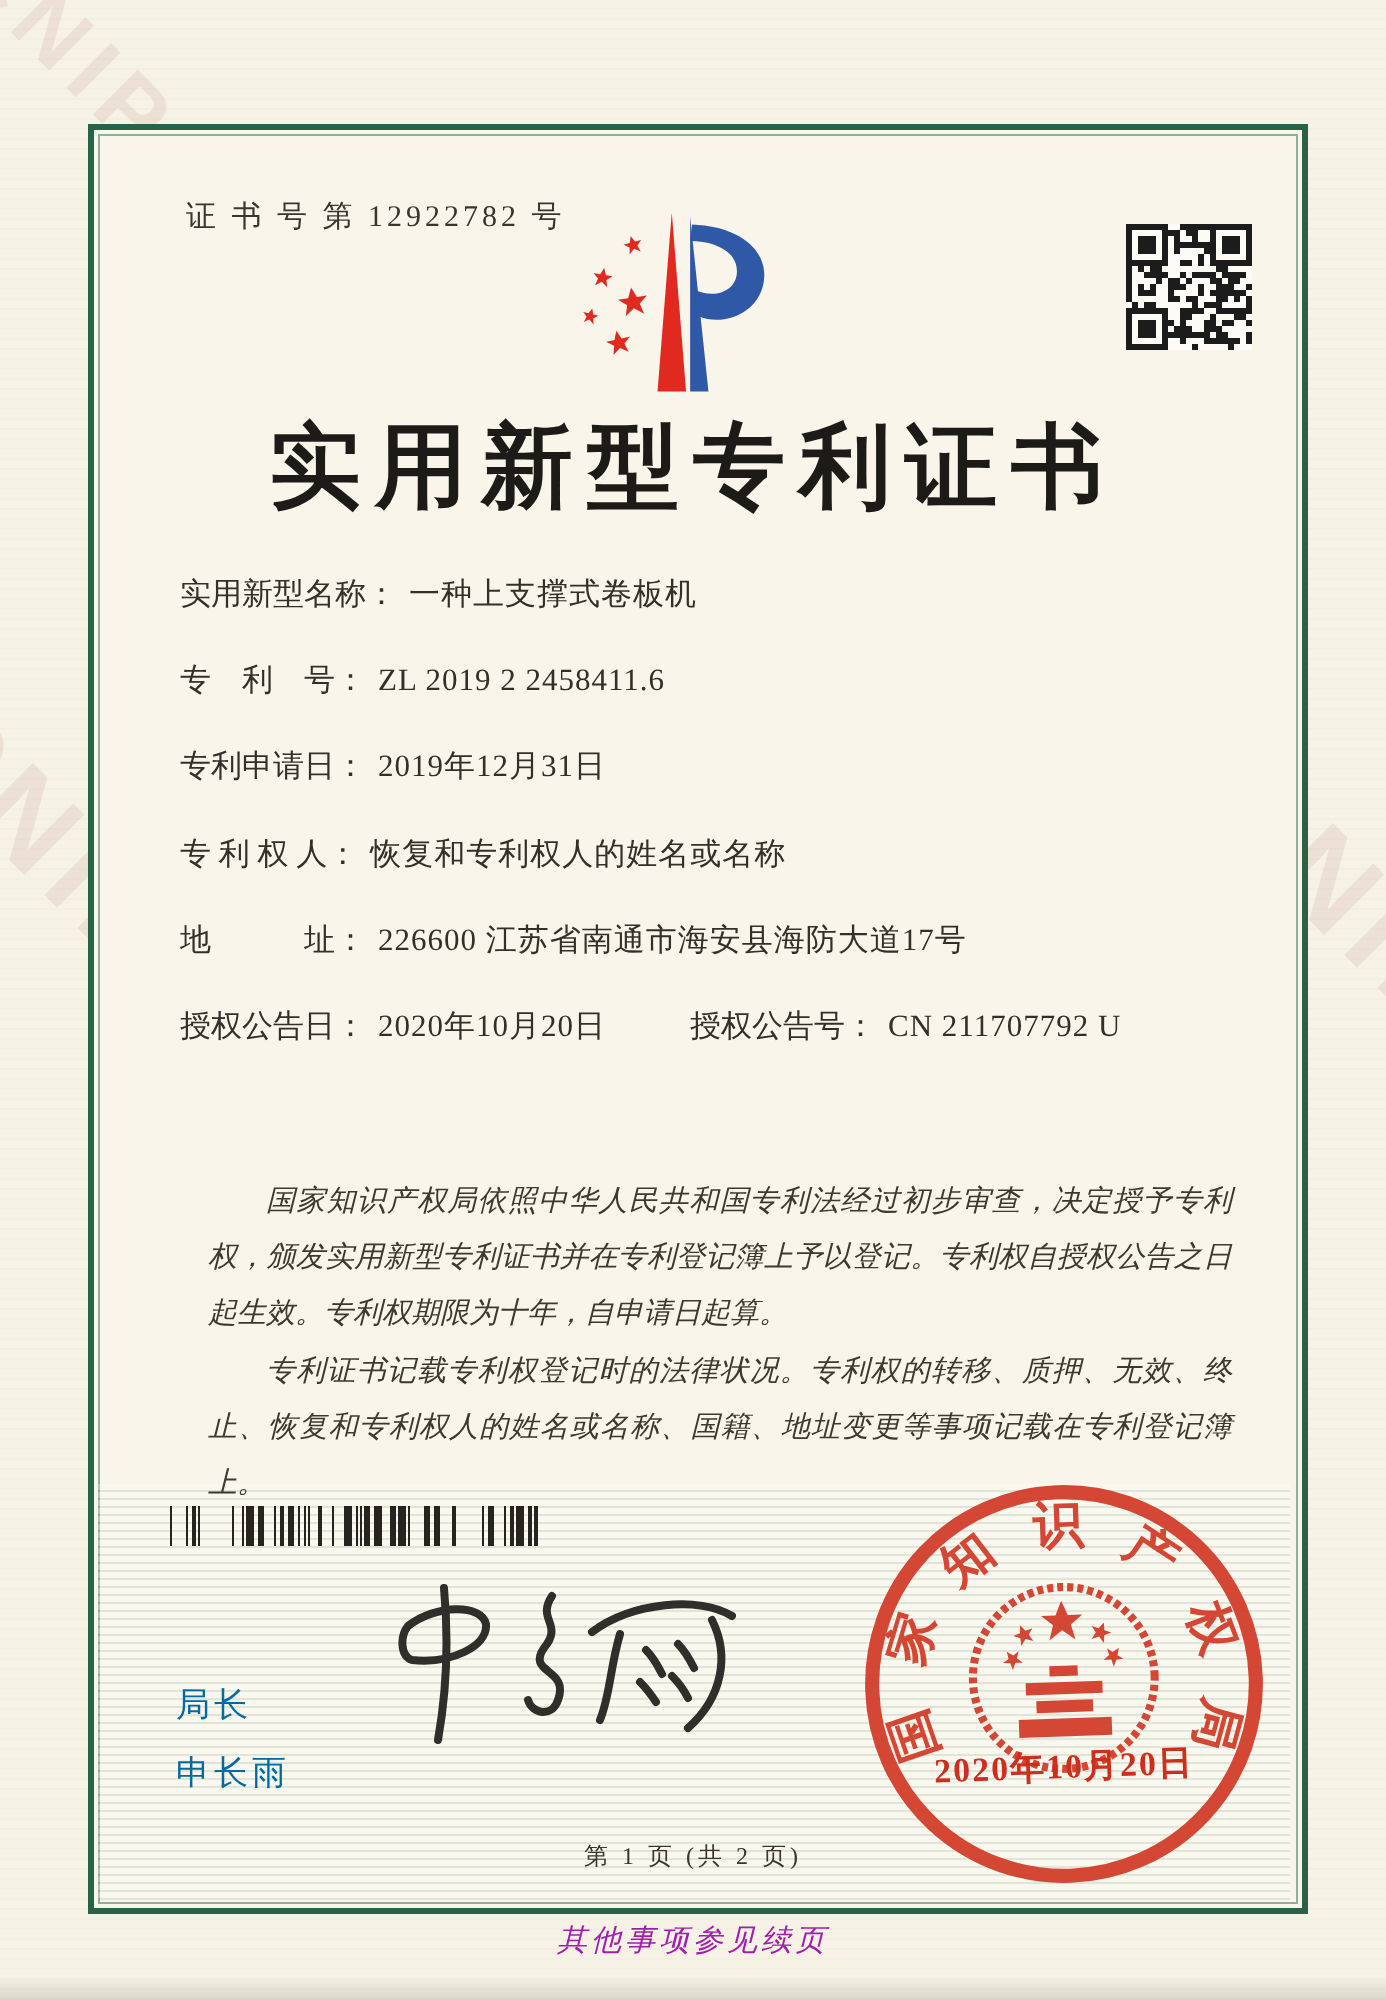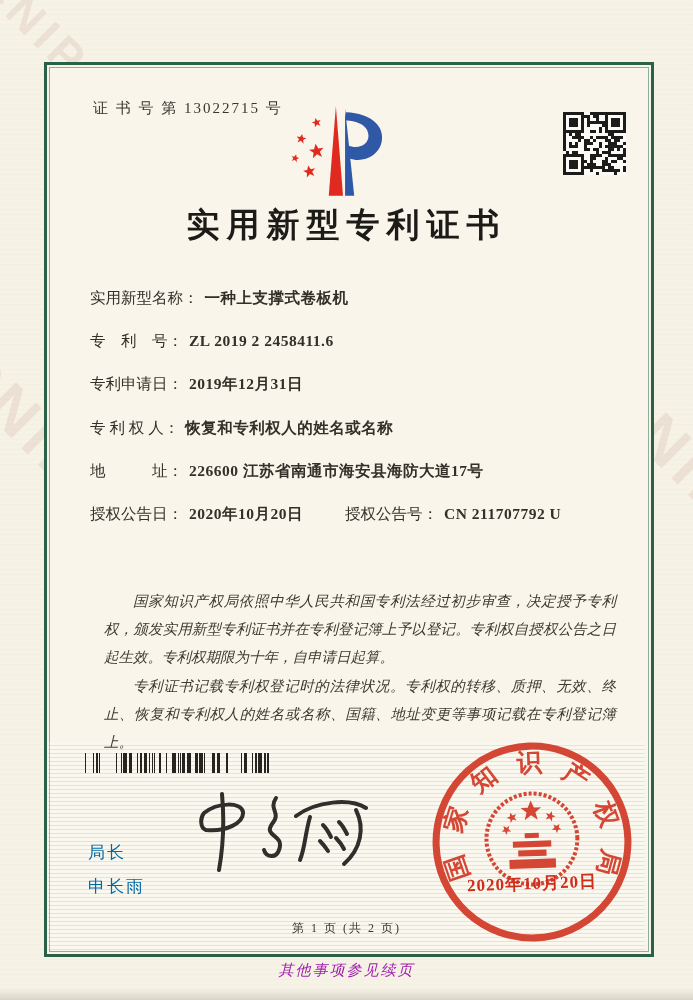--- a/index.html
+++ b/index.html
@@ -38,26 +38,26 @@
       repeating-linear-gradient(0deg, rgba(120,165,140,0.20) 0 1px, rgba(255,255,255,0.25) 1px 4px);
     pointer-events:none;
   }
   .cert-no{
     position:absolute;left:93px;top:99px;font-size:15px;letter-spacing:2px;color:#39362f;
   }
   .logo{position:absolute;left:286px;top:104px;width:112px;height:94px;}
   .qr{position:absolute;left:563px;top:112px;width:63px;height:63px;}
   .title{
     position:absolute;left:0;top:203px;width:693px;text-align:center;
-    font-size:33px;font-weight:bold;letter-spacing:7px;color:#1d1b18;
+    font-size:46px;font-weight:bold;letter-spacing:7px;color:#1d1b18;
   }
   .fields{position:absolute;left:90px;top:288px;width:540px;font-size:15.5px;color:#332f29;}
   .field-row{position:relative;height:43.2px;line-height:20px;}
   .field-label{white-space:pre;}
-  .field-value{margin-left:6px;letter-spacing:0.5px;font-weight:bold;}
+  .field-value{margin-left:6px;letter-spacing:0.5px;}
   .field-pair2{position:absolute;left:255px;top:0;}
   .body-text{
     position:absolute;left:88px;top:588px;width:528px;
     font-size:14.5px;line-height:1.92;text-align:justify;color:#3d392f;
     font-style:italic;
   }
   .body-text p{margin:0 0 2px 16px;text-indent:2em;}
   .barcode{position:absolute;left:85px;top:753px;width:188px;height:20px;}
   .signer{position:absolute;left:88px;top:836px;font-size:17px;color:#0369a1;line-height:34px;letter-spacing:2px;}
   .signature{position:absolute;left:188px;top:786px;width:190px;height:92px;}
@@ -86,21 +86,21 @@
 <div class="watermark" style="left:-70px;top:400px;font-size:62px;">CNIPA</div>
 <div class="watermark" style="left:580px;top:430px;font-size:62px;">CNIPA</div>
 <div class="watermark" style="left:180px;top:650px;font-size:46px;color:rgba(196,160,142,0.13);">CNIPA</div>
 
 <div class="frame">
   <div class="frame-inner"></div>
 </div>
 
 <div class="guilloche"></div>
 
-<div class="cert-no">证 书 号 第 13022715 号</div>
+<div class="cert-no">证 书 号 第 12922782 号</div>
 
 <div class="logo">
   <svg viewBox="0 0 110 92" width="112" height="94">
     <defs>
       <path id="star" d="M0,-6 L1.8,-1.8 L6,-1.8 L2.6,1 L3.8,5.4 L0,2.6 L-3.8,5.4 L-2.6,1 L-6,-1.8 L-1.8,-1.8 Z"></path>
     </defs>
     <polygon points="49,2 56,90 42,90" fill="#e02a20"></polygon>
     <polygon points="58,4 67,90 58,90" fill="#2f59a7"></polygon>
     <path d="M59,8 C84,9 97,22 94,37 C91,52 74,58 62,53 L60,40 C71,45 81,40 81,31 C81,21 70,16 58,16 Z" fill="#2f59a7"></path>
     <use href="#star" transform="translate(30,18) scale(0.75) rotate(-15)" fill="#e02a20"></use>

